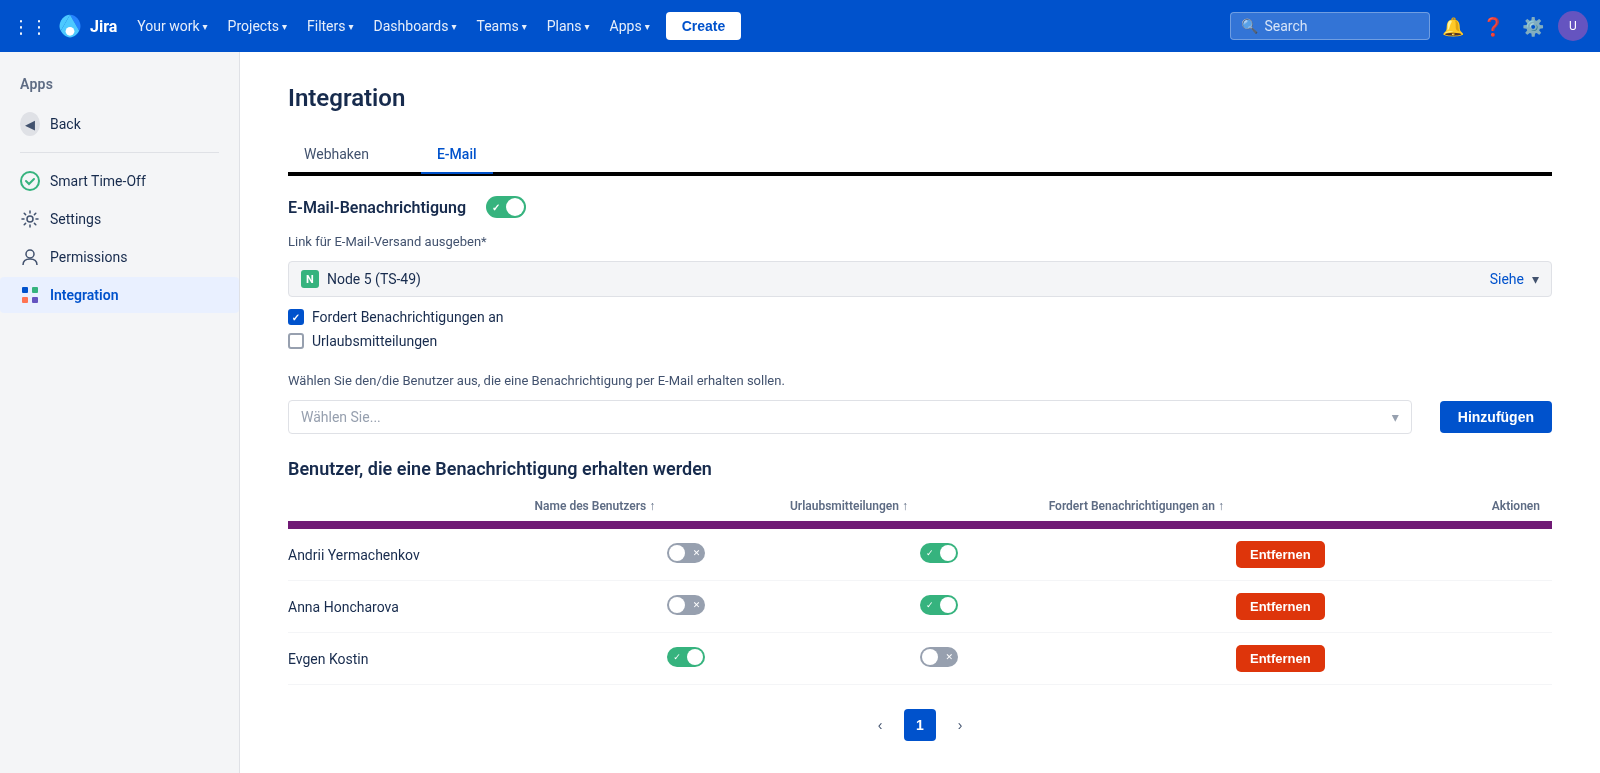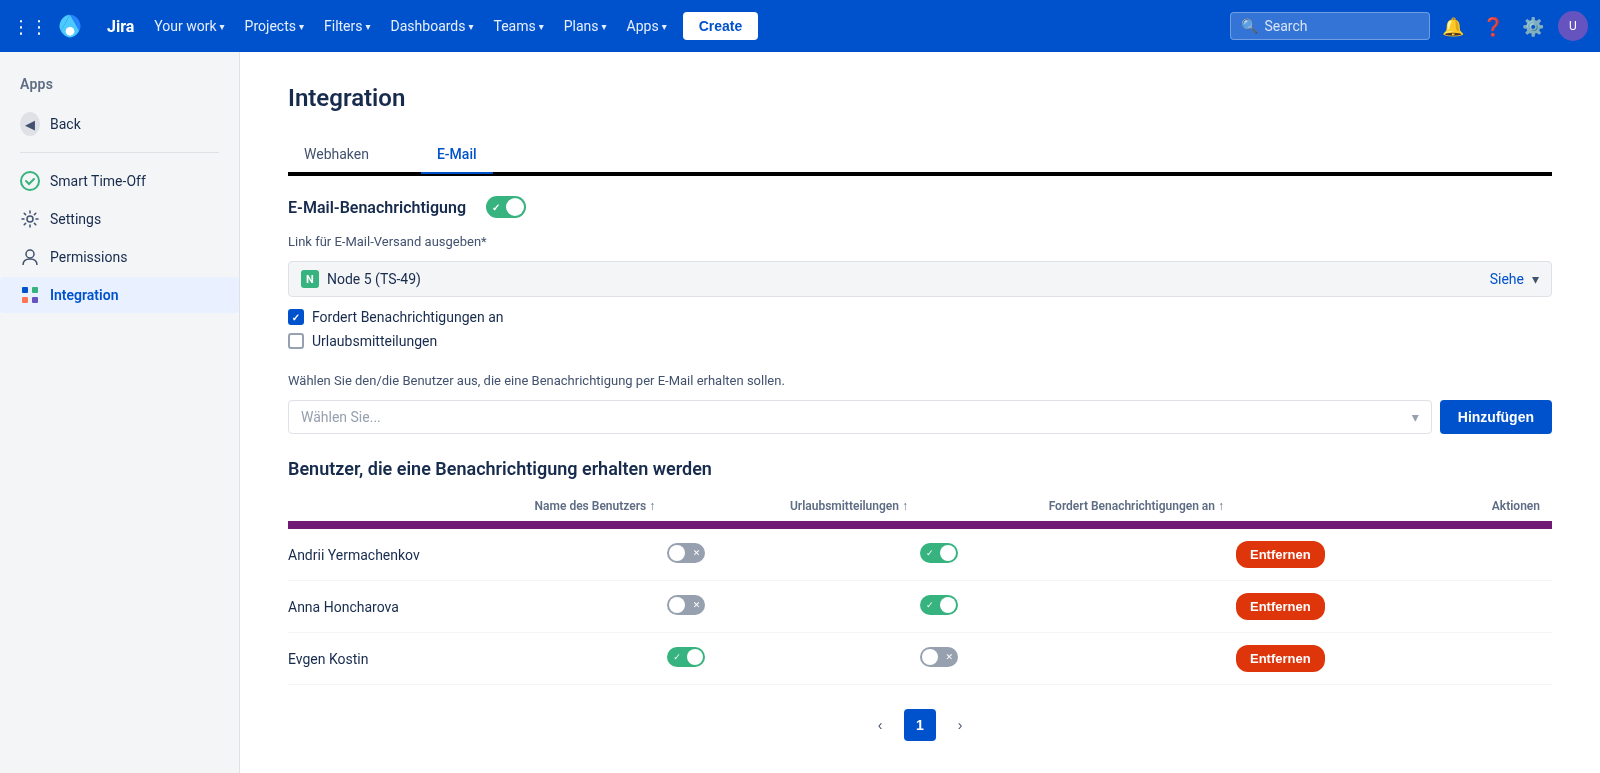--- a/index.html
+++ b/index.html
@@ -5,21 +5,21 @@
     * { box-sizing: border-box; margin: 0; padding: 0; }
     body { font-family: -apple-system, BlinkMacSystemFont, 'Segoe UI', Roboto, sans-serif; font-size: 14px; color: #172b4d; background: #fff; }
 
     
     .topnav {
       display: flex; align-items: center; height: 52px;
       background: #0052cc; padding: 0 12px; gap: 4px;
       position: fixed; top: 0; left: 0; right: 0; z-index: 100;
     }
     .topnav-grid-icon { color: #fff; font-size: 18px; margin-right: 4px; cursor: pointer; }
-    .topnav-logo { display: flex; align-items: center; gap: 23px; color: #fff; font-weight: 700; font-size: 16px; margin-right: 8px; }
+    .topnav-logo { display: flex; align-items: center; gap: 6px; color: #fff; font-weight: 700; font-size: 16px; margin-right: 8px; }
     .topnav-logo .logo-icon { width: 28px; height: 28px; }
     .topnav-link {
       color: rgba(255,255,255,0.9); font-size: 14px; padding: 6px 8px;
       border-radius: 4px; cursor: pointer; display: flex; align-items: center; gap: 3px;
       white-space: nowrap;
     }
     .topnav-chevron { font-size: 10px; }
     .topnav-create {
       background: #fff; color: #0052cc; font-weight: 600; font-size: 14px;
       padding: 6px 16px; border-radius: 4px; cursor: pointer; border: none; margin-left: 4px;
@@ -123,21 +123,21 @@
     .dropdown-chevron { color: #42526e; margin-left: auto; }
 
     
     .checkbox-row { display: flex; align-items: center; gap: 8px; margin-bottom: 8px; }
     .checkbox { width: 16px; height: 16px; border-radius: 3px; border: 2px solid #0052cc; background: #0052cc; display: flex; align-items: center; justify-content: center; cursor: pointer; flex-shrink: 0; }
     .checkbox.unchecked { background: #fff; border-color: #97a0af; }
     .checkbox-check { color: #fff; font-size: 10px; font-weight: 700; }
     .checkbox-label { font-size: 14px; color: #172b4d; }
 
     
-    .user-select-row { display: flex; gap: 8px; margin-bottom: 24px; }
+    .user-select-row { display: flex; align-items: center; gap: 28px; margin-bottom: 24px; }
     .user-select-dropdown {
       flex: 1; border: 1px solid #dfe1e6; border-radius: 4px;
       padding: 8px 12px; background: #fff; color: #97a0af; font-size: 14px;
       display: flex; align-items: center; justify-content: space-between; cursor: pointer;
     }
     .add-btn {
       background: #0052cc; color: #fff; font-size: 14px; font-weight: 600;
       padding: 8px 18px; border-radius: 4px; border: none; cursor: pointer;
       white-space: nowrap;
     }
@@ -153,21 +153,21 @@
       padding: 12px 12px 12px 0; border-bottom: 1px solid #f4f5f7;
       font-size: 14px; color: #172b4d; vertical-align: middle;
     }
     .user-table .col-name { width: 30%; }
     .user-table .col-toggle { width: 20%; }
     .user-table .col-toggle2 { width: 25%; }
     .user-table .col-actions { width: 25%; }
 
     .remove-btn {
       background: #de350b; color: #fff; font-size: 13px; font-weight: 600;
-      padding: 6px 14px; border-radius: 12px; border: none; cursor: pointer; text-align: right;
+      padding: 6px 14px; border-radius: 5px; border: none; cursor: pointer; text-align: right;
     }
 
     
     .pagination { display: flex; justify-content: center; align-items: center; gap: 8px; margin-top: 24px; }
     .page-btn {
       width: 32px; height: 32px; border-radius: 4px; display: flex; align-items: center; justify-content: center;
       cursor: pointer; font-size: 14px; border: none; background: transparent; color: #42526e;
     }
     .page-btn.active { background: #0052cc; color: #fff; font-weight: 700; }
 

